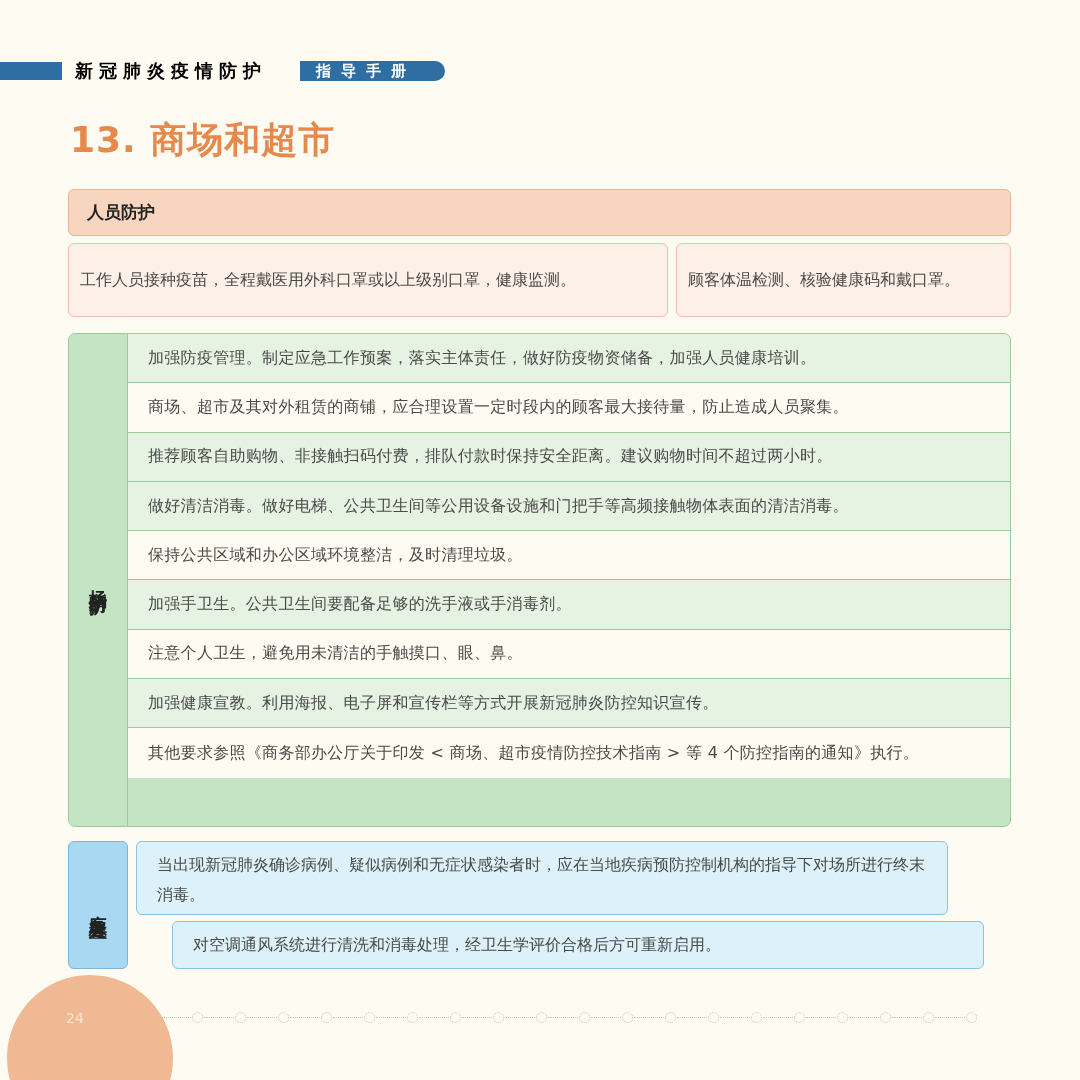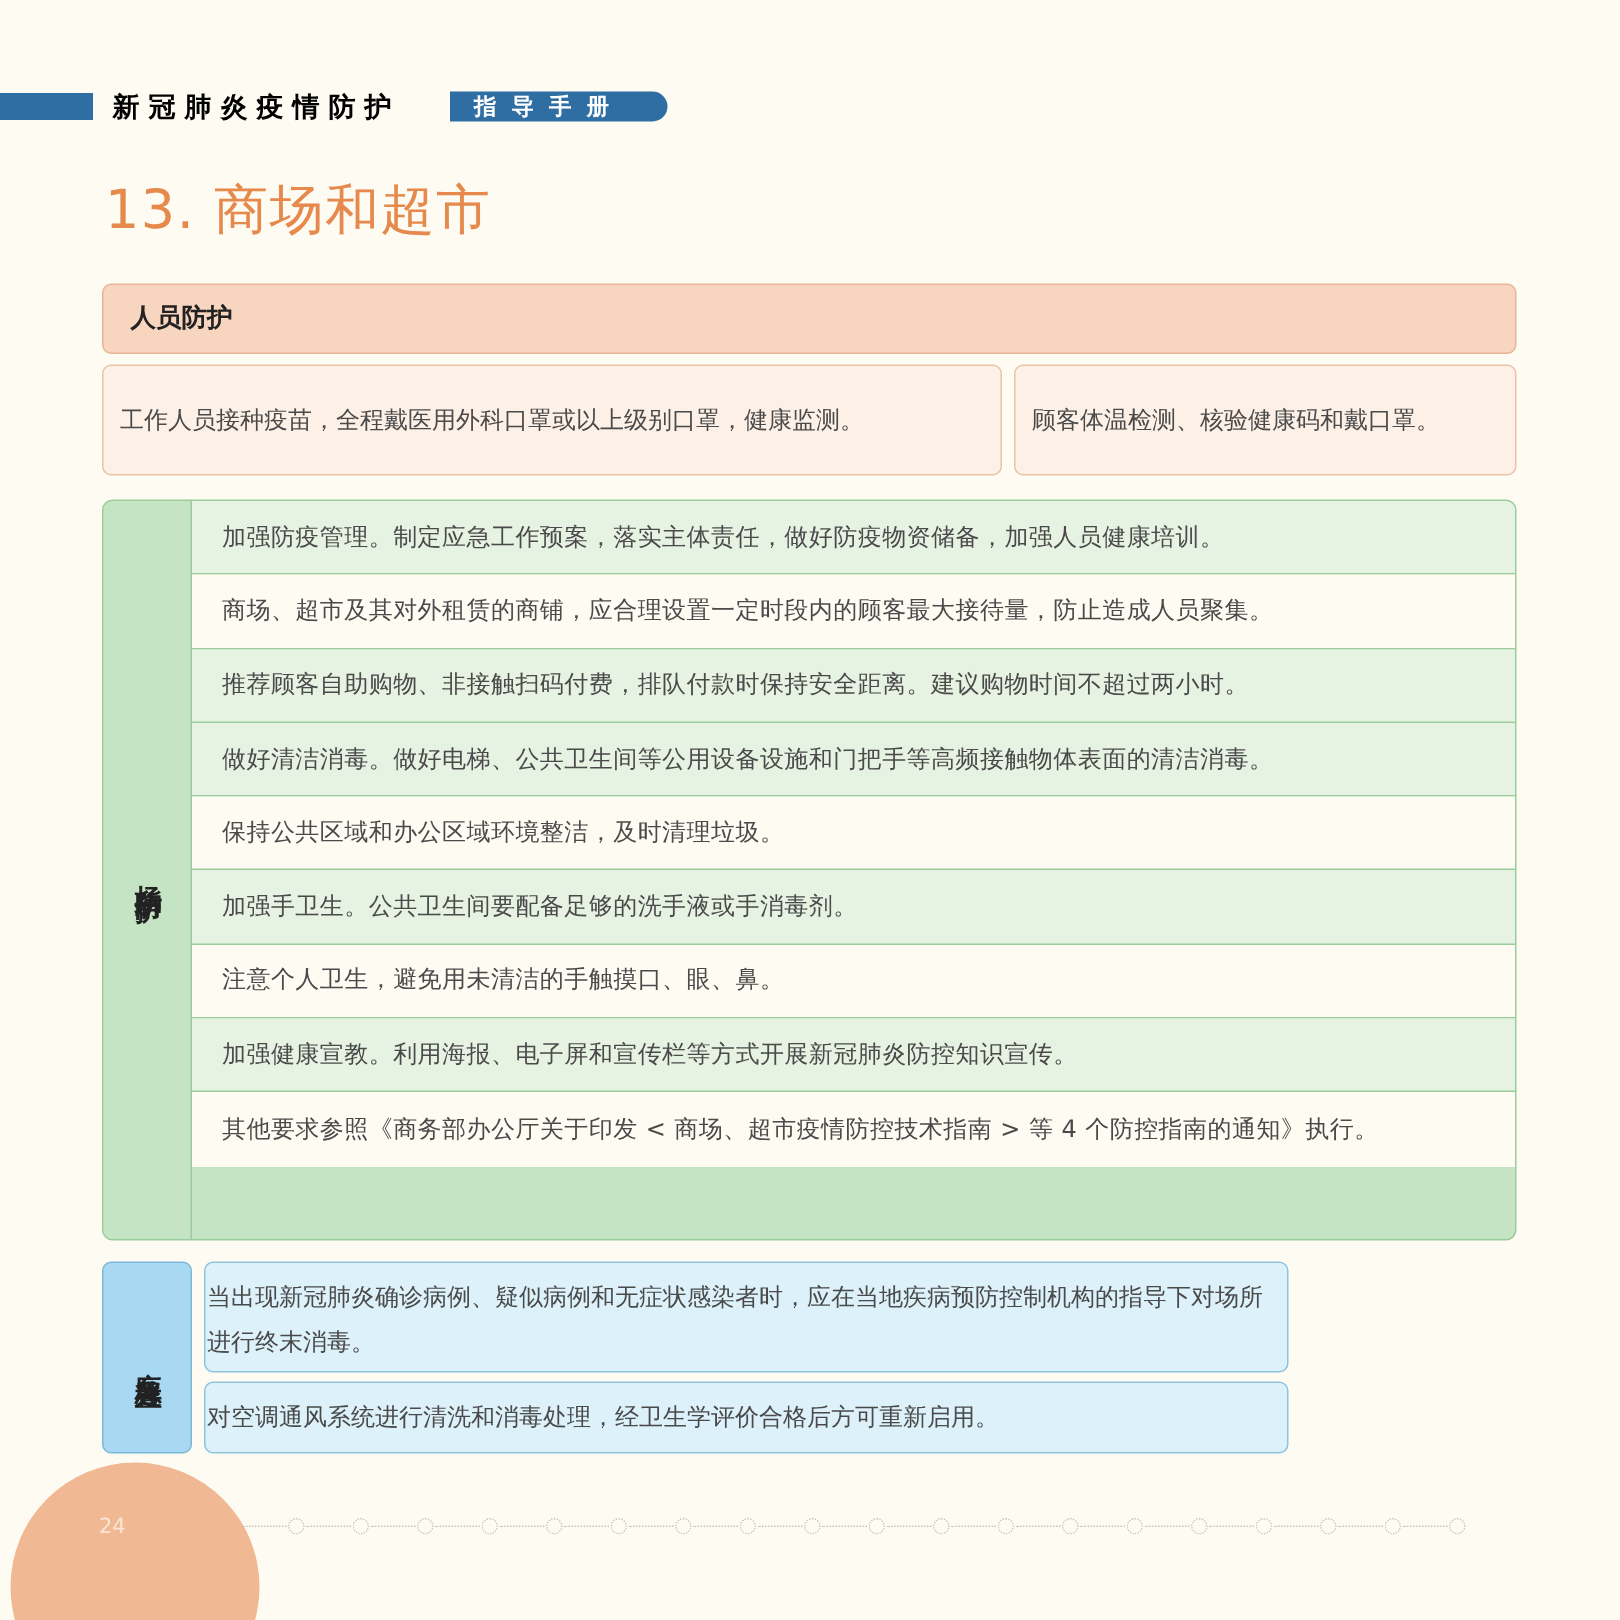--- a/index.html
+++ b/index.html
@@ -23,21 +23,21 @@
   .hdr-pill {
     position: absolute; left: 300px; top: 61px; width: 145px; height: 20px;
     background: #2e6ea3; color: #ffffff;
     border-radius: 0 12px 12px 0;
     font-size: 15px; font-weight: bold; letter-spacing: 10px;
     padding-left: 16px; line-height: 20px;
   }
 
   .page-title {
     position: absolute; left: 70px; top: 116px;
-    font-size: 36px; font-weight: normal; color: #e58a4c; letter-spacing: 1px;
+    font-size: 36px; font-weight: bold; color: #e58a4c; letter-spacing: 1px;
   }
 
   
   .pp-head {
     position: absolute; left: 68px; top: 189px; width: 943px; height: 47px;
     background: #f8d5bf; border: 1.5px solid #e9b596; border-radius: 6px;
     padding-left: 18px; line-height: 45px;
     font-size: 17px; font-weight: bold; color: #222;
   }
   .pp-cell {
@@ -77,27 +77,27 @@
   .vp-row.odd { background: #e6f2e2; }
   .vp-row.even { background: #fdfbf2; }
 
   
   .em-label {
     position: absolute; left: 68px; top: 841px; width: 60px; height: 128px;
     background: #a8d8f2; border: 1.5px solid #7ab8d8; border-radius: 6px;
     display: flex; align-items: center; justify-content: center;
   }
   .em-cell {
-    position: absolute; left: 136px; width: 723px;
+    position: absolute; left: 136px; width: 812px;
     background: #dcf1fa; border: 1.5px solid #8cc4dc; border-radius: 6px;
     font-size: 16px; color: #4a4a4a; line-height: 30px;
-    padding: 8px 1px;
+    padding: 8px 20px;
   }
   .em-cell.e1 { top: 841px; height: 74px; }
-  .em-cell.e2 { top: 921px; height: 48px; display: flex; align-items: center; padding-top: 0; padding-bottom: 0; }
+  .em-cell.e2 { top: 921px; height: 48px; display: flex; align-items: center; padding-top: 0; padding-bottom: 0; margin-left: 36px; }
 
   
   .page-circle {
     position: absolute; left: 7px; top: 975px; width: 166px; height: 166px;
     border-radius: 50%; background: #f0b893;
   }
   .page-num {
     position: absolute; left: 66px; top: 1010px;
     font-size: 14px; color: #fbe5d4;
   }

